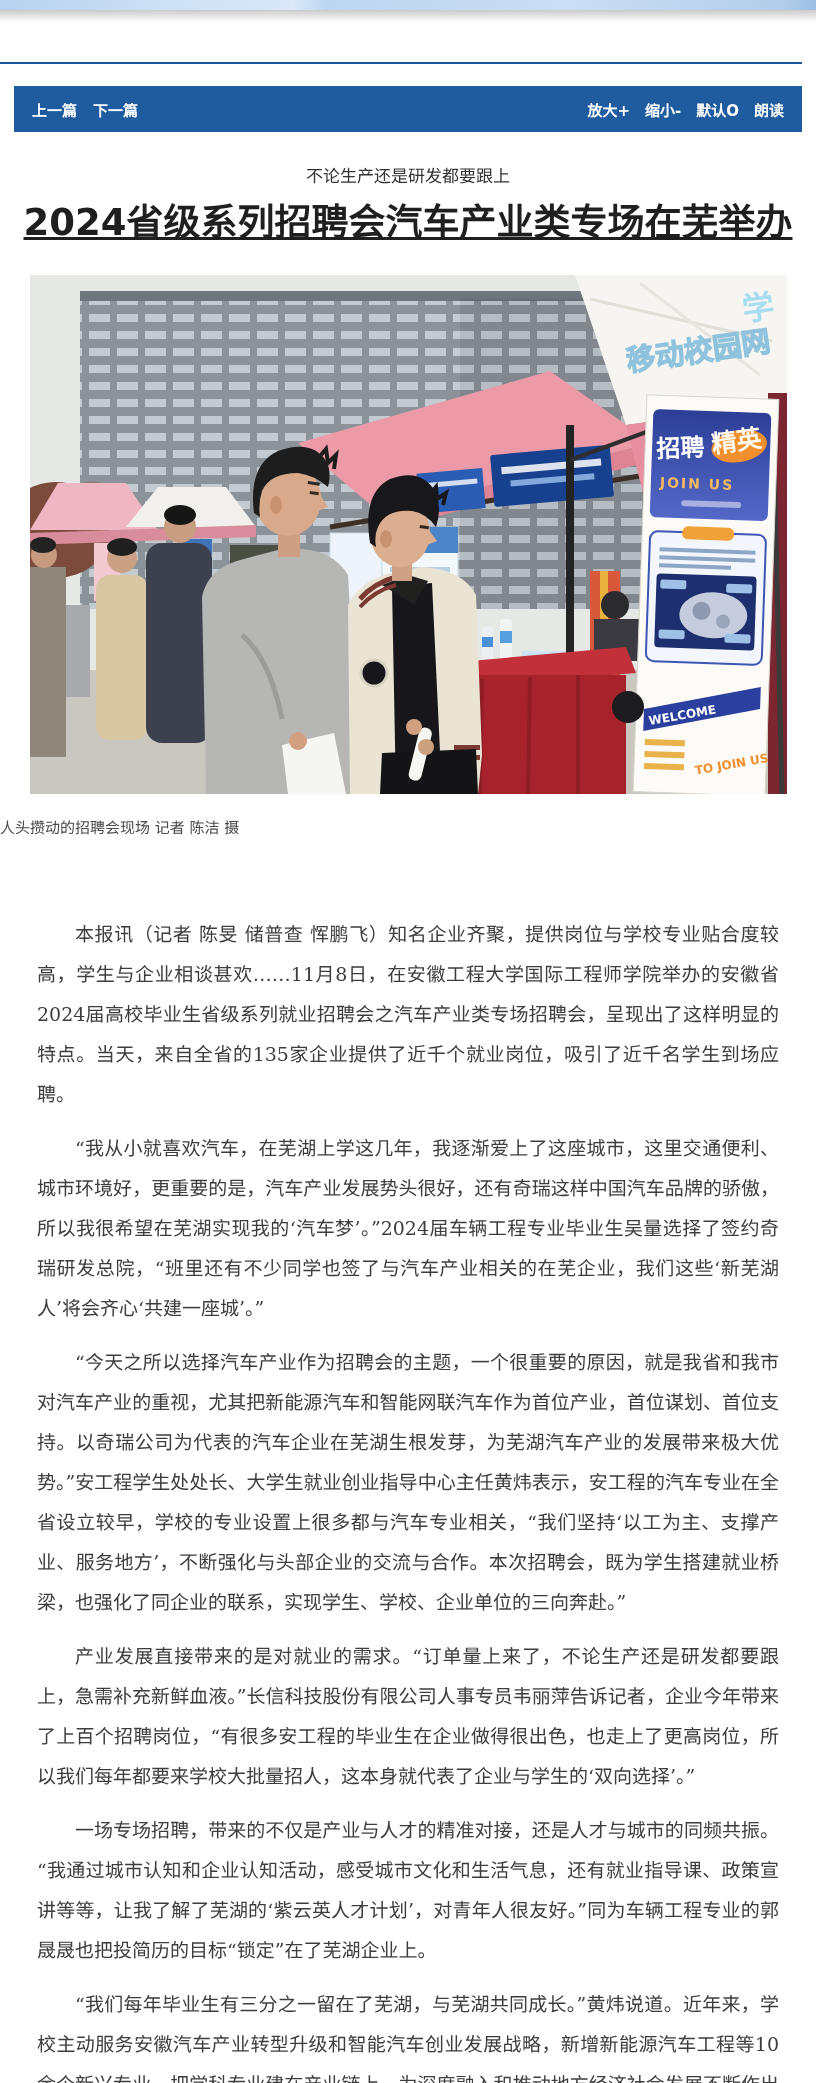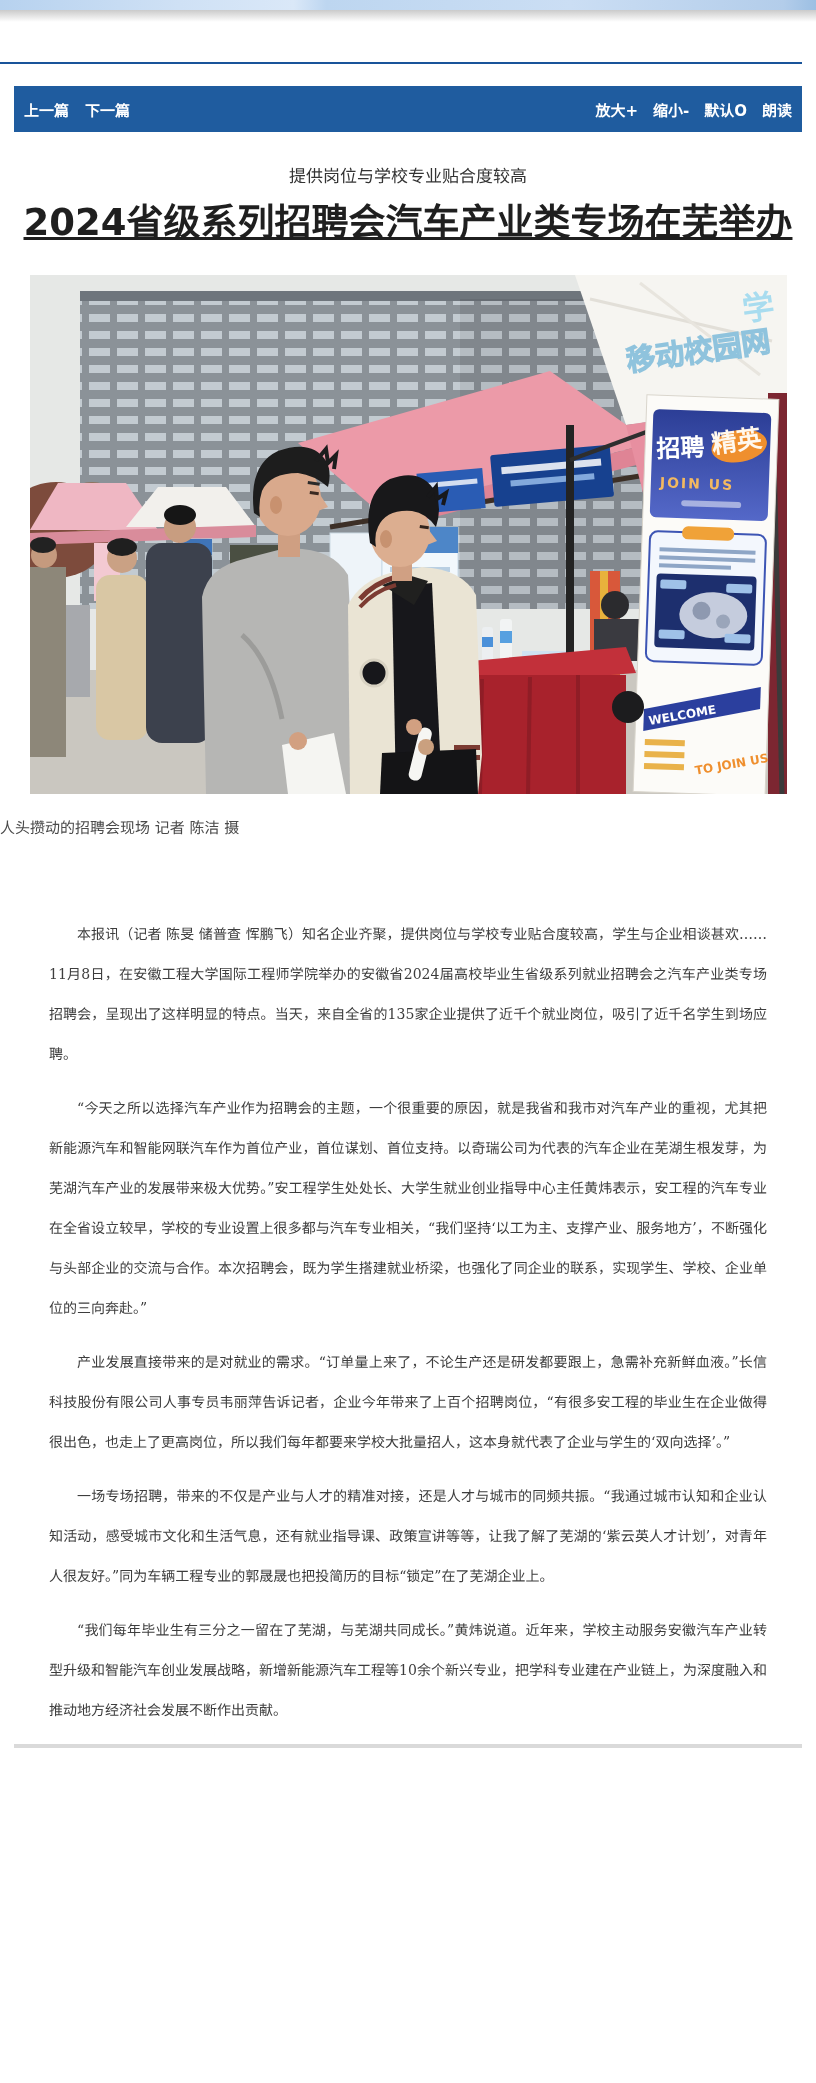--- a/index.html
+++ b/index.html
@@ -11,42 +11,42 @@
   .top-strip { height:10px;
     background:linear-gradient(90deg,#b7d2ef 0%,#cfe1f5 22%,#dae8f8 36%,#bdd6f0 40%,#cbdef4 70%,#b3cdea 96%,#9cbfe3 100%); }
   .top-strip-shadow { height:12px;
     background:linear-gradient(to bottom, rgba(150,150,150,.5), rgba(255,255,255,0)); }
 
   .top-rule { width:802px; height:2px; background:#19549a; margin-top:40px; }
 
   
   .toolbar { width:788px; height:46px; margin-left:14px; background:#1f5c9f;
     display:flex; align-items:center; justify-content:space-between;
-    padding:0 10px; color:#fff; font-size:15px; font-weight:bold; }
+    padding:0 18px; color:#fff; font-size:15px; font-weight:bold; }
   .toolbar-top { margin-top:22px; }
   .tb-group { display:flex; align-items:center; }
   .tb-left { gap:16px; }
   .tb-right { gap:15px; }
   .tb-link { color:#fff; text-decoration:none; cursor:pointer; white-space:nowrap; }
 
   
   .kicker { margin-top:30px; text-align:center; font-size:17px; color:#333;
     font-family:"DejaVu Serif","Liberation Serif",serif; }
   .title { margin:12px 6px 0; text-align:center; font-size:37px; line-height:48px;
     font-weight:bold; color:#1f1f1f;text-decoration:underline; }
 
   
   .photo-wrap { width:757px; margin:28px auto 0; height:519px; overflow:hidden; }
   .caption { margin-top:24px; font-size:15px; line-height:20px; color:#4a4a4a;
     font-family:"DejaVu Serif","Liberation Serif",serif; }
 
   
   .article { width:742px; margin:76px auto 0;
     font-family:"DejaVu Serif","Liberation Serif",serif; }
-  .article p { margin:0 12px 14px; text-indent:2em; font-size:14px; line-height:40px;
+  .article p { margin:0 0 14px; text-indent:2em; font-size:19px; line-height:40px;
     color:#3d3d3d; text-align:justify; }
 
   .bottom-divider { width:788px; height:4px; background:#dadada; margin:14px 0 0 14px; }
 
   svg text { font-family:"DejaVu Sans","Liberation Sans",sans-serif; }
 </style>
 </head>
 <body>
 
 <div class="page">
@@ -62,21 +62,21 @@
       <a class="tb-link">下一篇</a>
     </div>
     <div class="tb-group tb-right">
       <a class="tb-link">放大+</a>
       <a class="tb-link">缩小-</a>
       <a class="tb-link">默认O</a>
       <a class="tb-link">朗读</a>
     </div>
   </div>
 
-  <div class="kicker">提供岗位与学校专业贴合度较高</div>
+  <div class="kicker">不论生产还是研发都要跟上</div>
   <h1 class="title">2024省级系列招聘会汽车产业类专场在芜举办</h1>
 
   <div class="photo-wrap">
     <svg viewBox="0 0 757 519" width="757" height="519">
       <defs>
         <pattern id="win" width="28" height="17" patternUnits="userSpaceOnUse">
           <rect width="28" height="17" fill="#8b9298"></rect>
           <rect x="3" y="5" width="21" height="8" fill="#c3cbd1"></rect>
         </pattern>
         <linearGradient id="bluePanel" x1="0" y1="0" x2="0" y2="1">
@@ -265,20 +265,21 @@
         <circle cx="384" cy="452" r="8" fill="#d2a081"></circle>
         <circle cx="396" cy="472" r="8" fill="#caa07f"></circle>
       </g>
     </svg>
   </div>
 
   <div class="caption">人头攒动的招聘会现场  记者 陈洁 摄</div>
 
   <div class="article">
     <p>本报讯（记者 陈旻 储普查 恽鹏飞）知名企业齐聚，提供岗位与学校专业贴合度较高，学生与企业相谈甚欢……11月8日，在安徽工程大学国际工程师学院举办的安徽省2024届高校毕业生省级系列就业招聘会之汽车产业类专场招聘会，呈现出了这样明显的特点。当天，来自全省的135家企业提供了近千个就业岗位，吸引了近千名学生到场应聘。</p>
+    <p>“我从小就喜欢汽车，在芜湖上学这几年，我逐渐爱上了这座城市，这里交通便利、城市环境好，更重要的是，汽车产业发展势头很好，还有奇瑞这样中国汽车品牌的骄傲，所以我很希望在芜湖实现我的‘汽车梦’。”2024届车辆工程专业毕业生吴量选择了签约奇瑞研发总院，“班里还有不少同学也签了与汽车产业相关的在芜企业，我们这些‘新芜湖人’将会齐心‘共建一座城’。”</p>
     <p>“今天之所以选择汽车产业作为招聘会的主题，一个很重要的原因，就是我省和我市对汽车产业的重视，尤其把新能源汽车和智能网联汽车作为首位产业，首位谋划、首位支持。以奇瑞公司为代表的汽车企业在芜湖生根发芽，为芜湖汽车产业的发展带来极大优势。”安工程学生处处长、大学生就业创业指导中心主任黄炜表示，安工程的汽车专业在全省设立较早，学校的专业设置上很多都与汽车专业相关，“我们坚持‘以工为主、支撑产业、服务地方’，不断强化与头部企业的交流与合作。本次招聘会，既为学生搭建就业桥梁，也强化了同企业的联系，实现学生、学校、企业单位的三向奔赴。”</p>
     <p>产业发展直接带来的是对就业的需求。“订单量上来了，不论生产还是研发都要跟上，急需补充新鲜血液。”长信科技股份有限公司人事专员韦丽萍告诉记者，企业今年带来了上百个招聘岗位，“有很多安工程的毕业生在企业做得很出色，也走上了更高岗位，所以我们每年都要来学校大批量招人，这本身就代表了企业与学生的‘双向选择’。”</p>
     <p>一场专场招聘，带来的不仅是产业与人才的精准对接，还是人才与城市的同频共振。“我通过城市认知和企业认知活动，感受城市文化和生活气息，还有就业指导课、政策宣讲等等，让我了解了芜湖的‘紫云英人才计划’，对青年人很友好。”同为车辆工程专业的郭晟晟也把投简历的目标“锁定”在了芜湖企业上。</p>
     <p>“我们每年毕业生有三分之一留在了芜湖，与芜湖共同成长。”黄炜说道。近年来，学校主动服务安徽汽车产业转型升级和智能汽车创业发展战略，新增新能源汽车工程等10余个新兴专业，把学科专业建在产业链上，为深度融入和推动地方经济社会发展不断作出贡献。</p>
   </div>
 
   <div class="bottom-divider"></div>
 
 </div>
 

